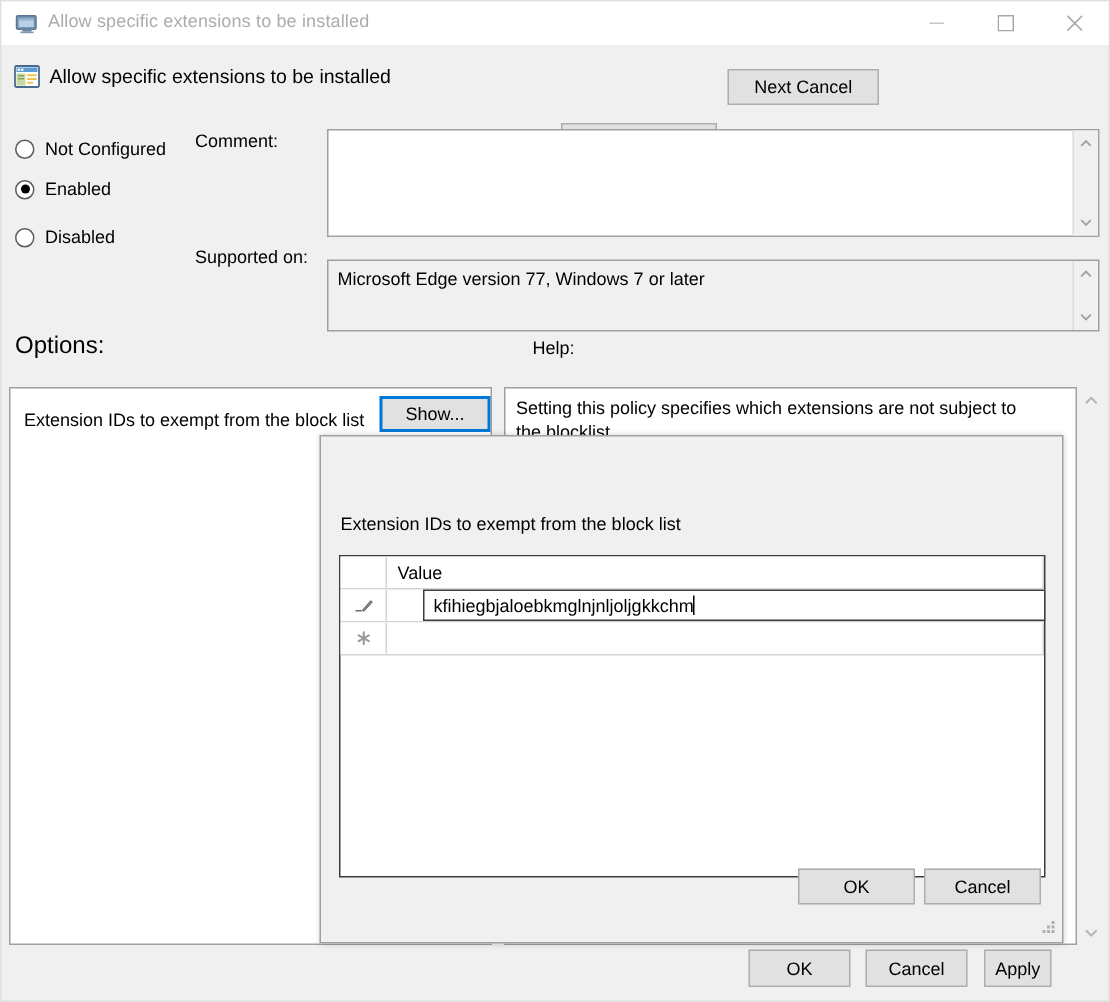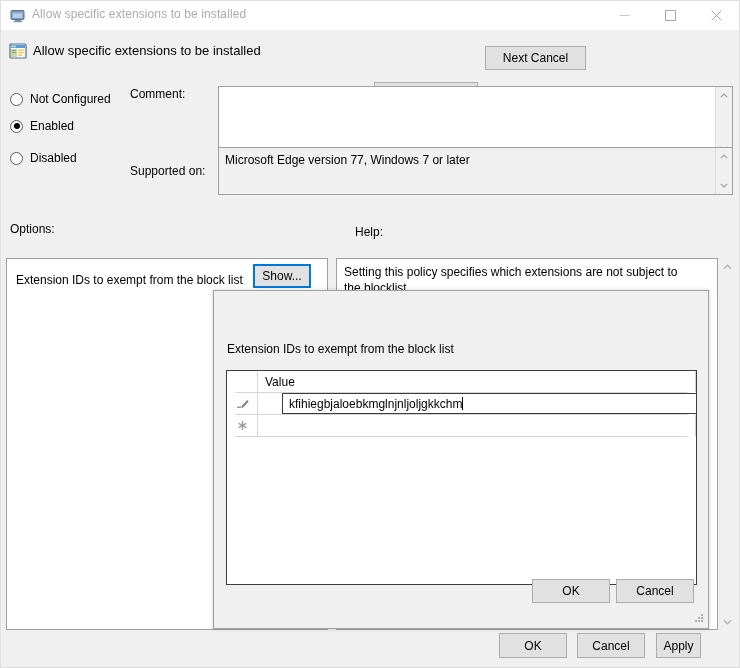--- a/index.html
+++ b/index.html
@@ -149,21 +149,21 @@
     position: absolute;
     background: #ffffff;
     border: 1px solid #a0a0a0;
     box-sizing: border-box;
   }
   #comment-box {
     left: 217px; top: 85px;
     width: 515px; height: 72px;
   }
   #supported-box {
-    left: 217px; top: 146px;
+    left: 217px; top: 172px;
     width: 515px; height: 48px;
     background: #f0f0f0;
   }
   #supported-text {
     position: absolute;
     left: 6px; top: 5px;
     font-size: 12px;
     color: #000;
     white-space: nowrap;
   }
@@ -185,21 +185,21 @@
     align-items: center;
     justify-content: center;
   }
   .vscroll .arrow.up { top: 0; }
   .vscroll .arrow.down { bottom: 0; }
 
   
   #options-label {
     position: absolute;
     left: 9px; top: 221px;
-    font-size: 12px;
+    font-size: 16px;
   }
   #help-label {
     position: absolute;
     left: 354px; top: 224px;
     font-size: 12px;
   }
 
   
   #options-panel {
     position: absolute;
@@ -211,21 +211,21 @@
   }
   #option-text {
     position: absolute;
     left: 9px; top: 14px;
     font-size: 12px;
     white-space: nowrap;
   }
   #show-button {
     position: absolute;
     left: 252px; top: 263px;
-    width: 58px; height: 24px;
+    width: 74px; height: 24px;
     background: #e1e1e1;
     border: 2px solid #0078d7;
     box-sizing: border-box;
     font-size: 12px;
     display: flex;
     align-items: center;
     justify-content: center;
   }
 
   
@@ -315,21 +315,20 @@
     left: 12px; top: 79px;
     width: 471px; height: 215px;
     background: #ffffff;
     border: 1px solid #3c3c3c;
     box-sizing: border-box;
   }
   .grid-row {
     display: flex;
     height: 22px;
     box-sizing: border-box;
-    border-radius: 11px;
   }
   .grid-row.header {
     border-bottom: 1px solid #d4d4d4;
   }
   .grid-row.data {
     border-bottom: 1px solid #d4d4d4;
   }
   .grid-rowhdr {
     width: 31px;
     flex: 0 0 31px;

